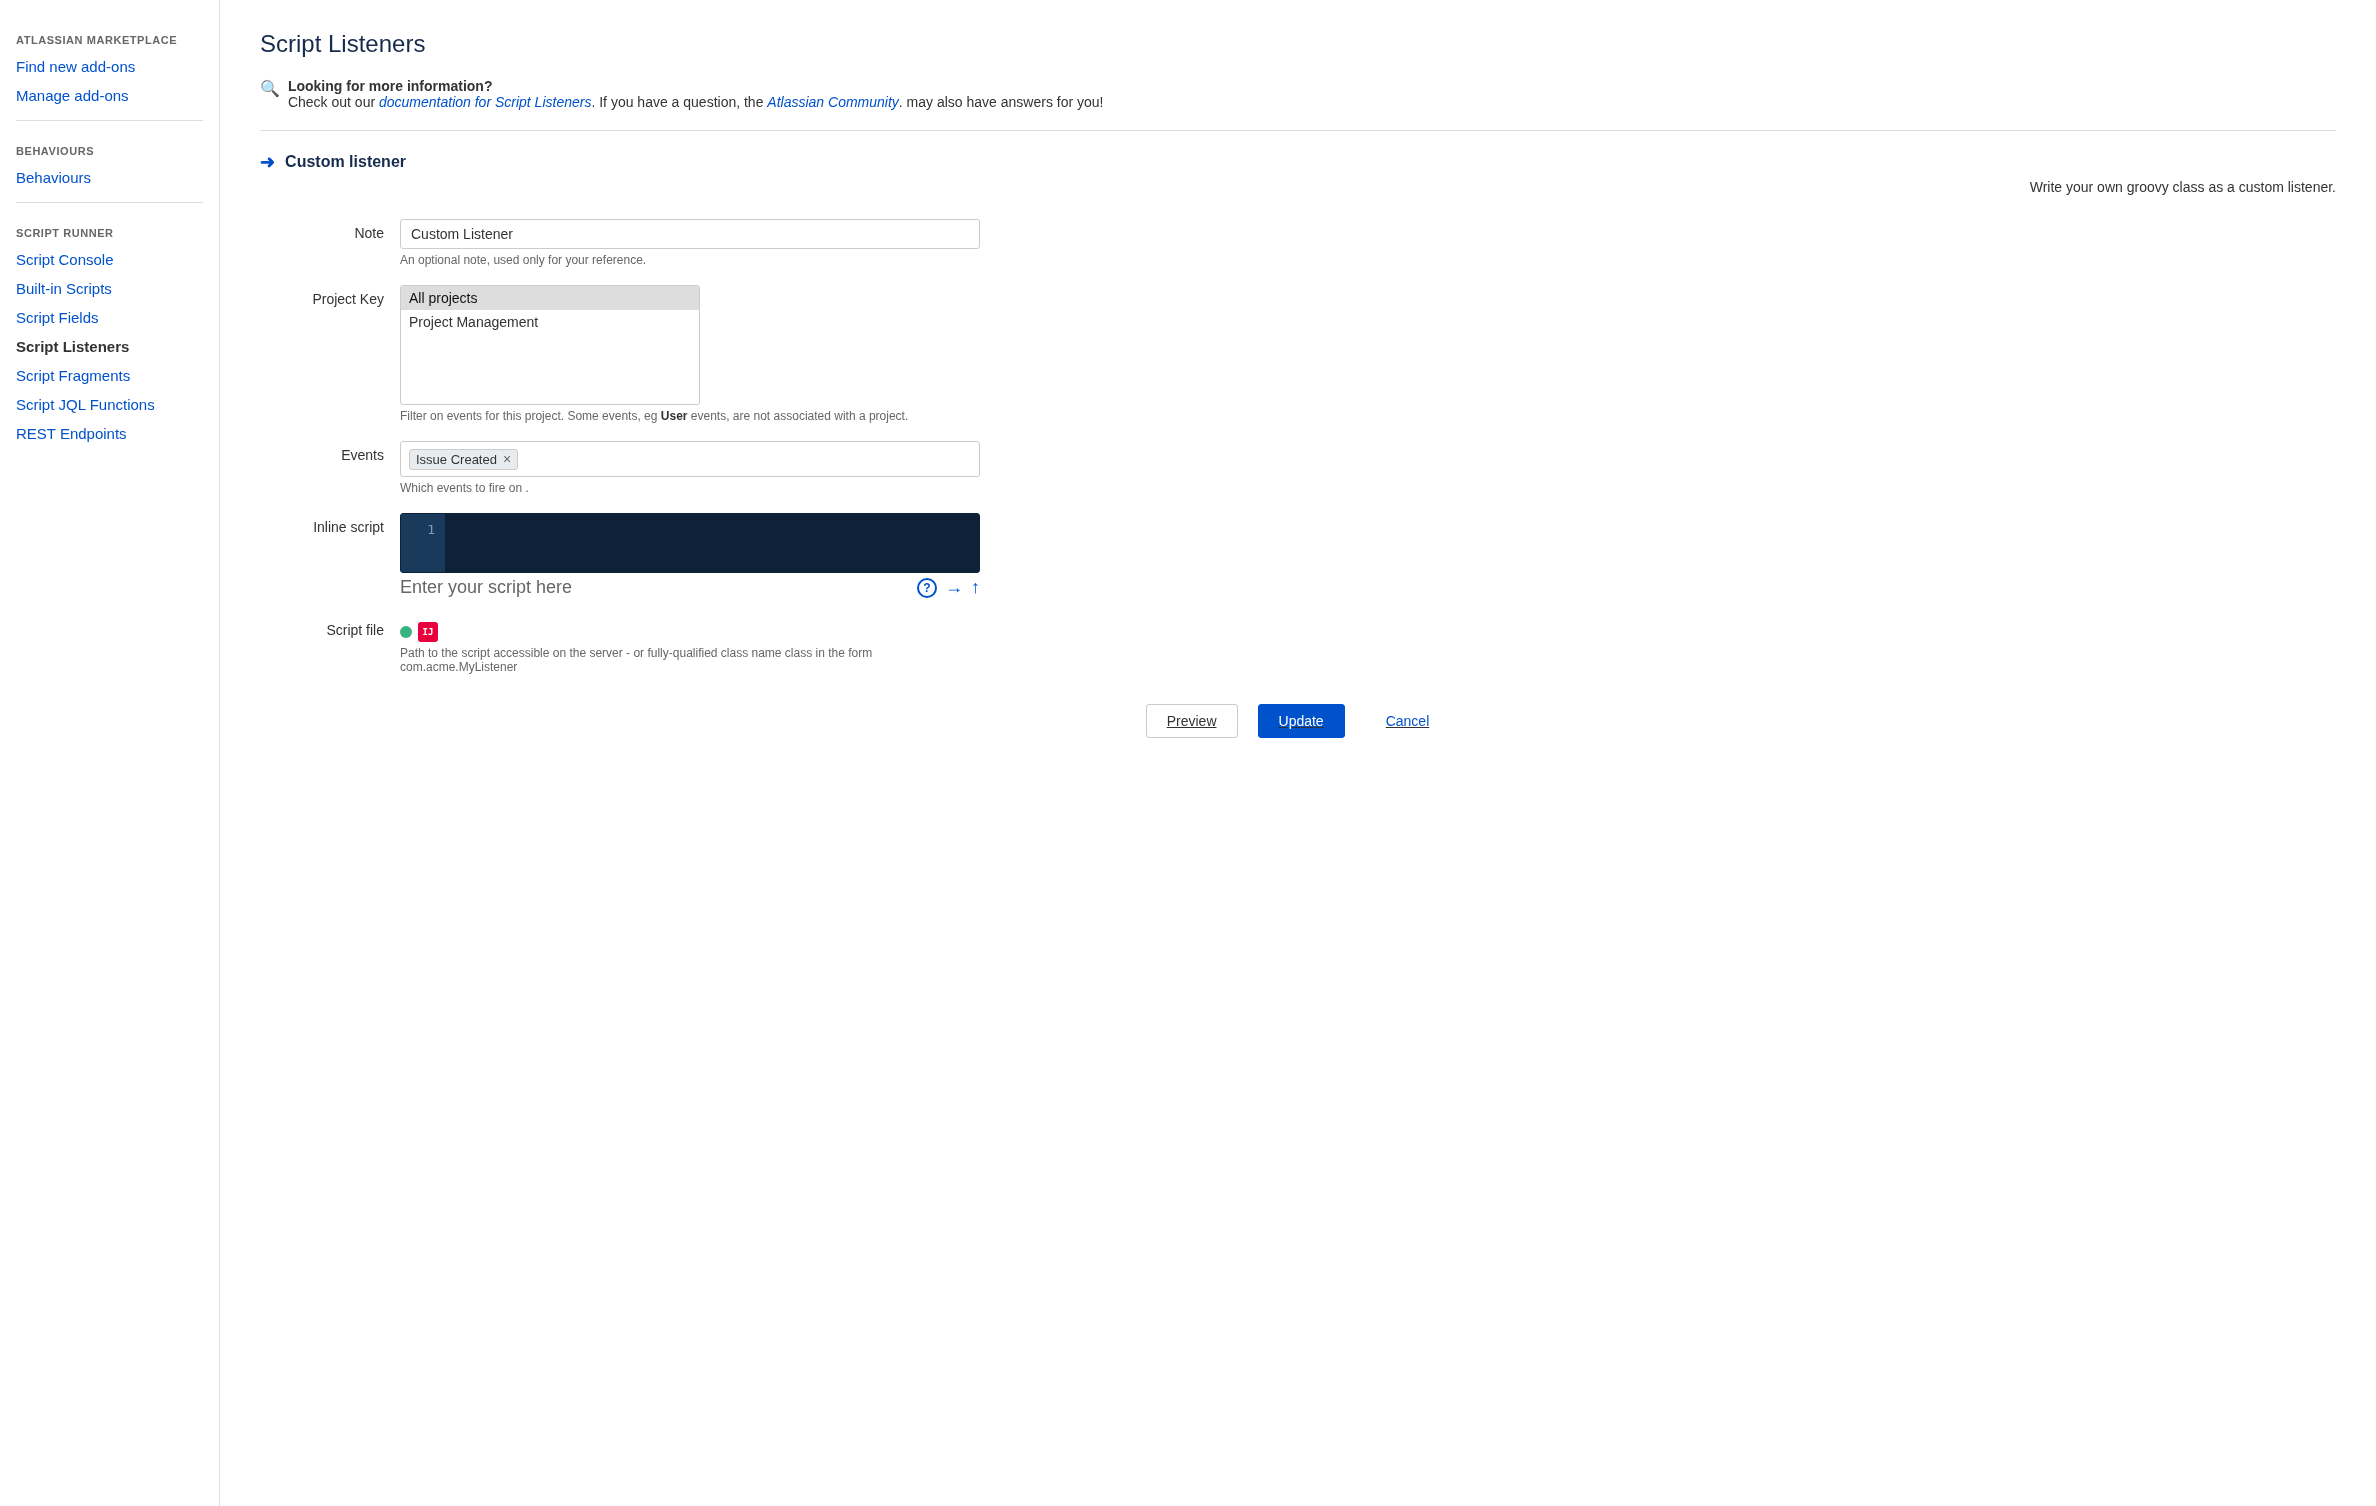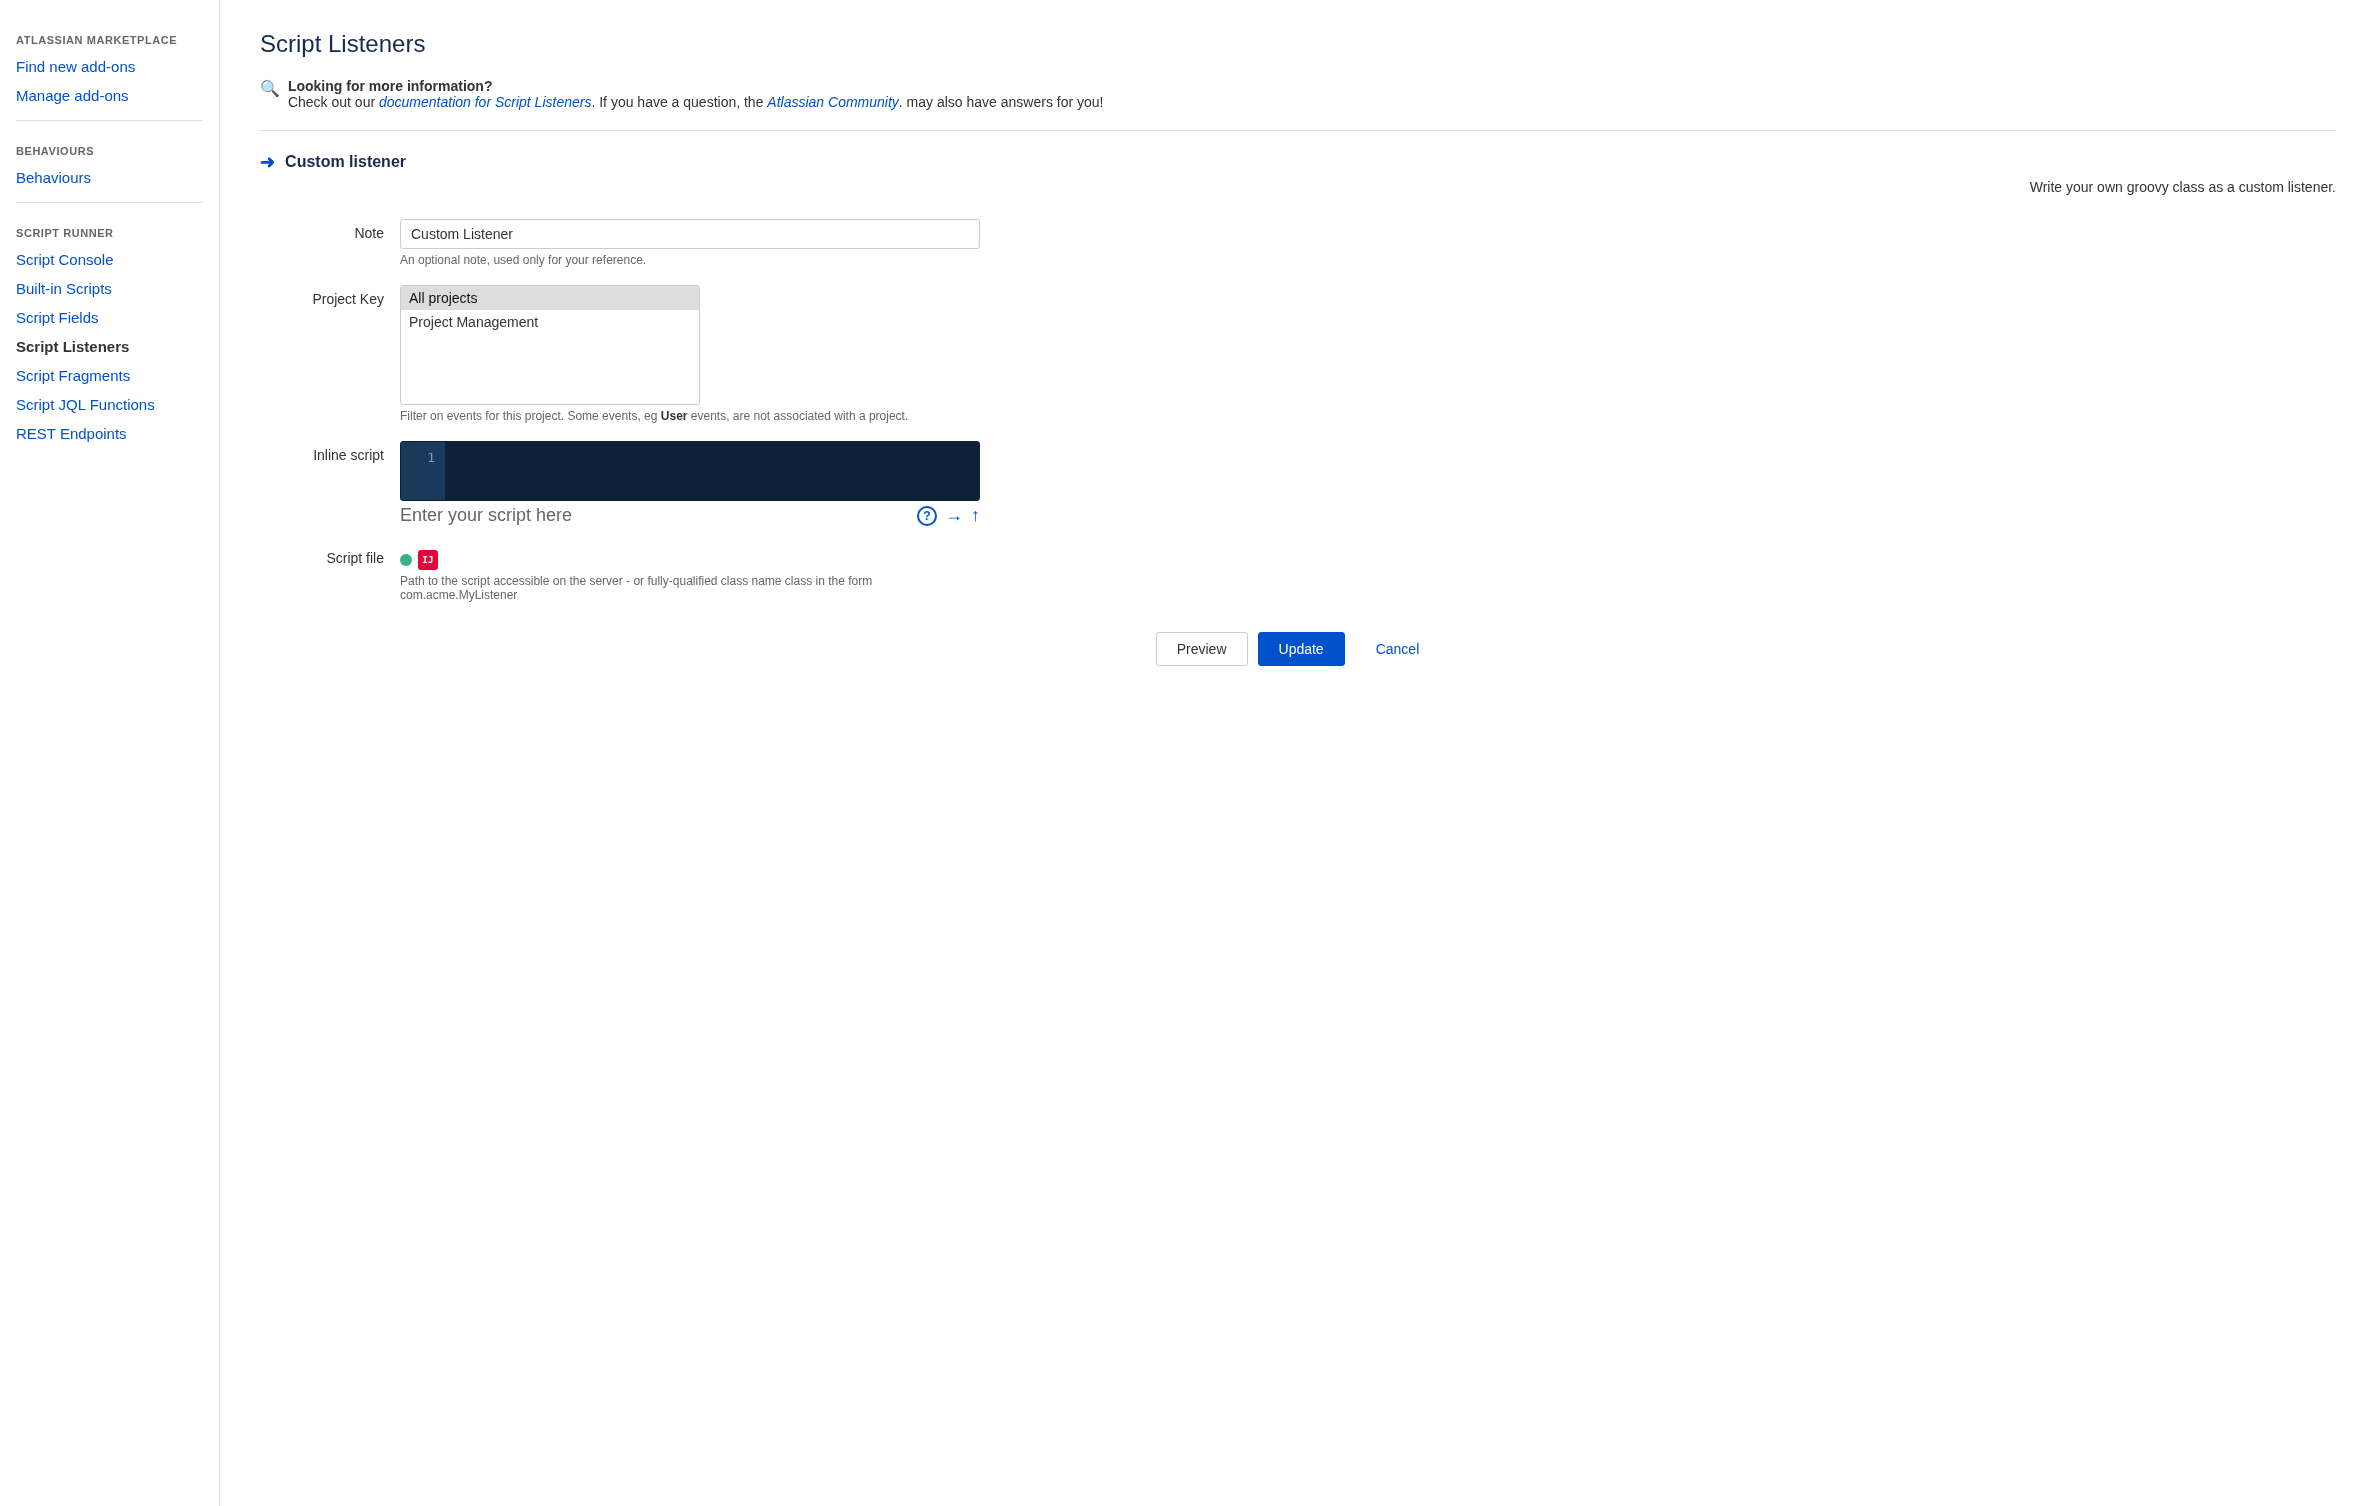--- a/index.html
+++ b/index.html
@@ -261,24 +261,25 @@
       color: white;
       font-size: 9px;
       font-weight: 900;
       border-radius: 3px;
       font-family: monospace;
     }
 
     
     .button-row {
       display: flex;
-      gap: 10px;
+      gap: 20px;
       justify-content: center;
       margin-top: 30px;
       padding-bottom: 30px;
+      text-decoration: underline;
     }
     .btn {
       padding: 8px 20px;
       border-radius: 3px;
       font-size: 14px;
       cursor: pointer;
       border: 1px solid;
       font-weight: 400;
     }
     .btn-default {
@@ -360,20 +361,32 @@
         <select class="project-select" multiple="">
           <option selected="">All projects</option>
           <option>Project Management</option>
         </select>
         <div class="form-hint">
           <span>Filter on events for this project. Some events, eg </span><strong>User</strong><span> events, are not associated with a project.</span>
         </div>
       </div>
     </div>
 
+    <div class="form-row">
+      <div class="form-label">Events</div>
+      <div class="form-field">
+        <div class="events-field">
+          <span class="event-tag">
+            <span>Issue Created</span>
+            <span class="event-tag-close">×</span>
+          </span>
+        </div>
+        <div class="form-hint">Which events to fire on .</div>
+      </div>
+    </div>
 
     <div class="form-row">
       <div class="form-label">Inline script</div>
       <div class="form-field">
         <div class="code-editor">
           <div class="code-line-numbers">
             <span>1</span>
           </div>
           <textarea class="code-area" rows="2" style=""></textarea>
         </div>

